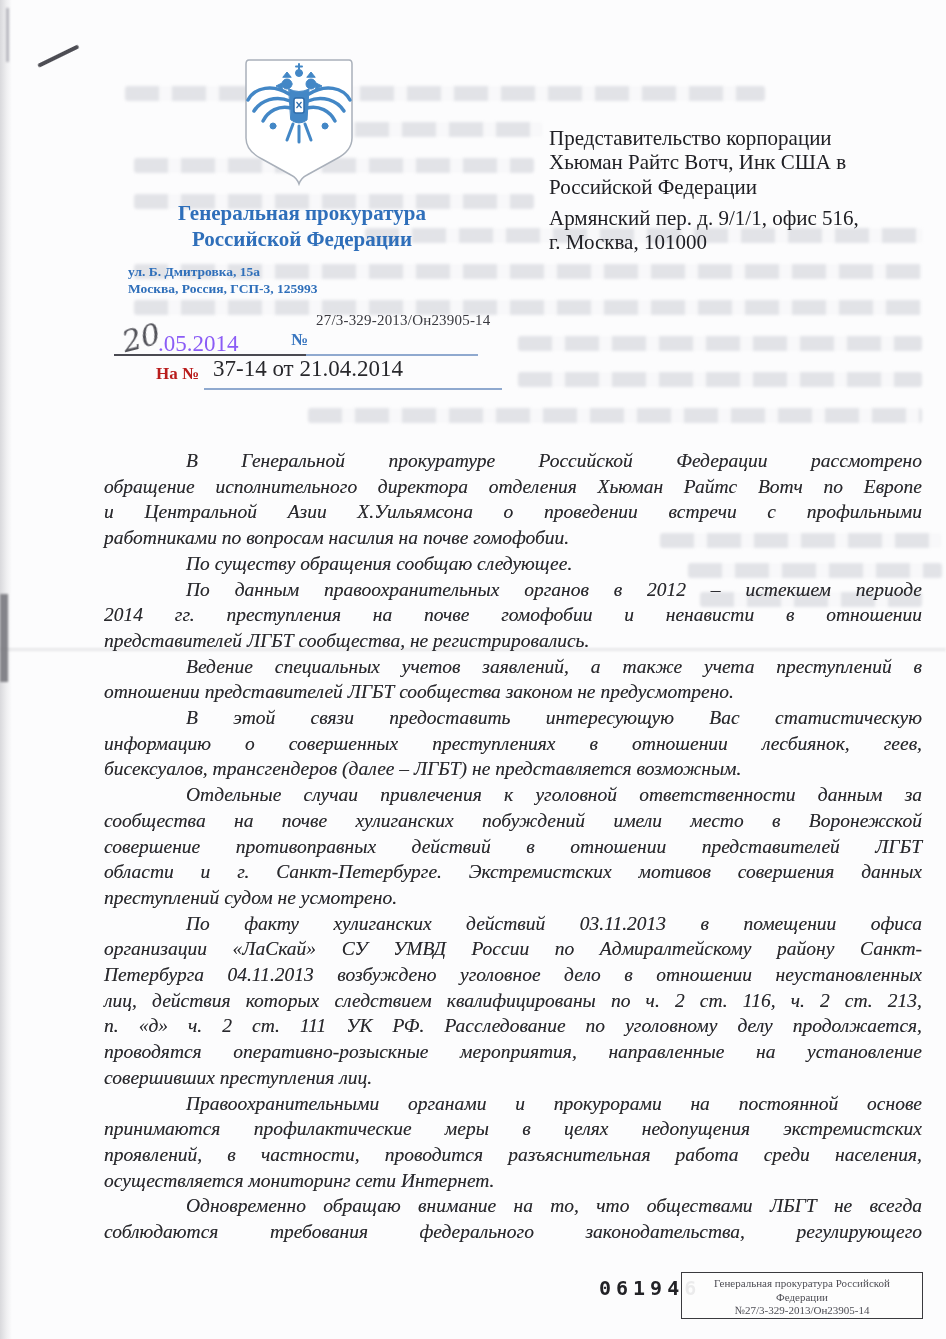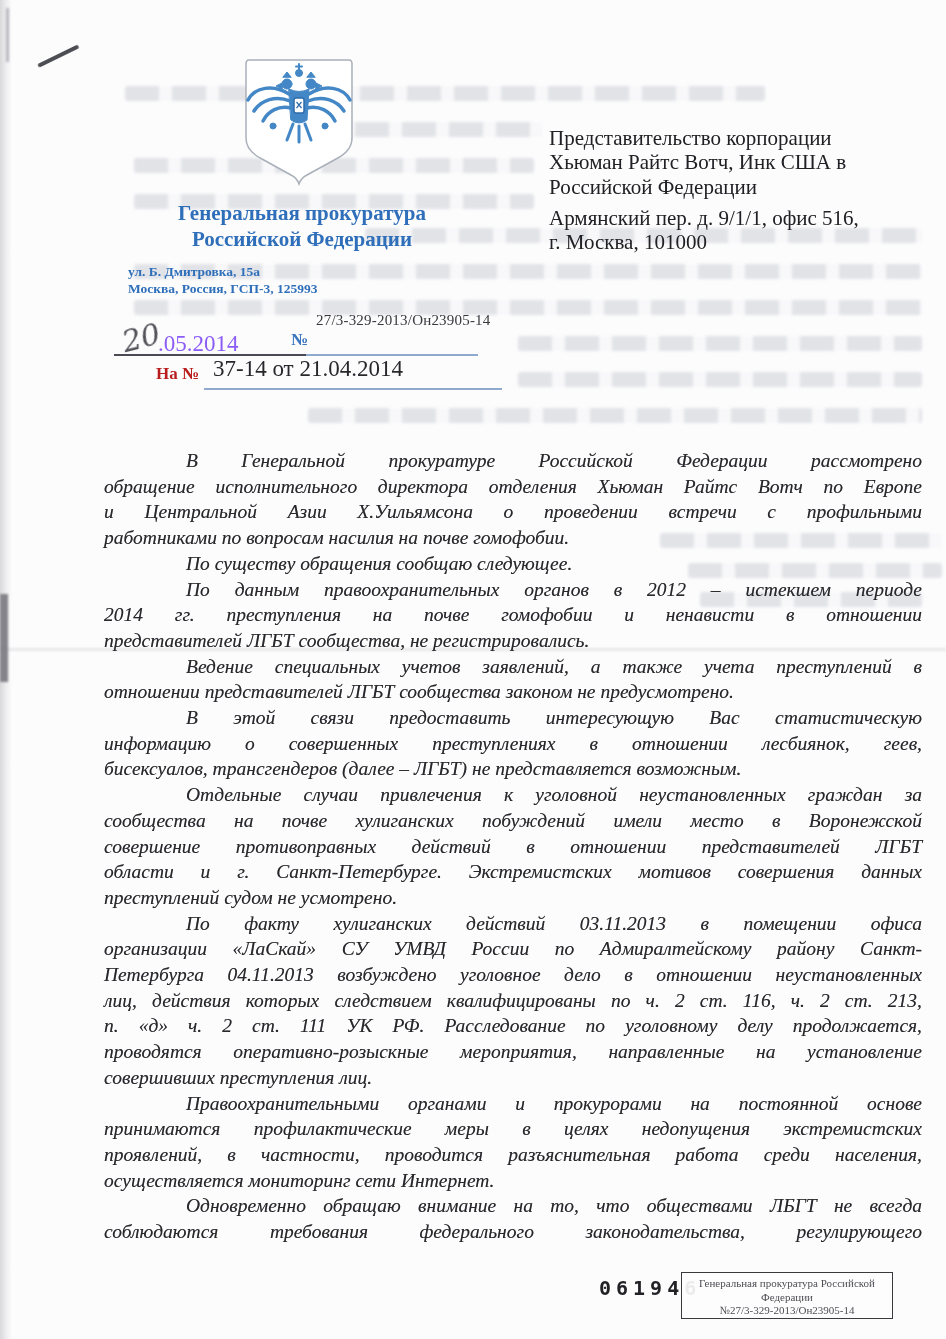--- a/index.html
+++ b/index.html
@@ -56,21 +56,21 @@
   .letter-body{left:104px;top:448px;width:818px;font-size:19.5px;line-height:25.7px;
     color:#28282c;text-shadow:0 0 0.4px rgba(40,40,45,0.45);font-style:italic;}
   .bline{text-align:justify;text-align-last:justify;-moz-text-align-last:justify;white-space:normal;}
   .bline.end{text-align-last:left;-moz-text-align-last:left;}
   .bline.ind{text-indent:82px;}
 
   
   .ap-label{left:517px;top:1336px;font-size:21px;font-weight:bold;color:#1e1e22;text-decoration:underline;}
   .ap-number{left:599px;top:1276px;font-family:"DejaVu Sans Mono",monospace;font-weight:bold;
     font-size:20px;letter-spacing:5px;color:#222226;}
-  .stamp-box{left:681px;top:1272px;width:212px;height:47px;border:1.5px solid #3a3a3e;
+  .stamp-box{left:681px;top:1272px;width:242px;height:47px;border:1.5px solid #3a3a3e;
     background:rgba(253,253,253,0.92);text-align:center;font-size:11px;line-height:13.5px;
     color:#4e4e55;padding-top:4px;box-sizing:border-box;}
 </style>
 </head>
 <body>
 
 <div class="page">
 
   <div class="abs scan-left-band"></div>
   <div class="abs scan-left-dark"></div>
@@ -164,21 +164,21 @@
       <div class="bline end">работниками по вопросам насилия на почве гомофобии.</div>
       <div class="bline ind end">По существу обращения сообщаю следующее.</div>
       <div class="bline ind">По данным правоохранительных органов в 2012 – истекшем периоде</div>
       <div class="bline">2014 гг. преступления на почве гомофобии и ненависти в отношении</div>
       <div class="bline end">представителей ЛГБТ сообщества, не регистрировались.</div>
       <div class="bline ind">Ведение специальных учетов заявлений, а также учета преступлений в</div>
       <div class="bline end">отношении представителей ЛГБТ сообщества законом не предусмотрено.</div>
       <div class="bline ind">В этой связи предоставить интересующую Вас статистическую</div>
       <div class="bline">информацию о совершенных преступлениях в отношении лесбиянок, геев,</div>
       <div class="bline end">бисексуалов, трансгендеров (далее – ЛГБТ) не представляется возможным.</div>
-      <div class="bline ind">Отдельные случаи привлечения к уголовной неустановленных граждан за</div>
+      <div class="bline ind">Отдельные случаи привлечения к уголовной ответственности данным за</div>
       <div class="bline">сообщества на почве хулиганских побуждений имели место в Воронежской</div>
       <div class="bline">совершение противоправных действий в отношении представителей ЛГБТ</div>
       <div class="bline">области и г. Санкт-Петербурге. Экстремистских мотивов совершения данных</div>
       <div class="bline end">преступлений судом не усмотрено.</div>
       <div class="bline ind">По факту хулиганских действий 03.11.2013 в помещении офиса</div>
       <div class="bline">организации «ЛаСкай» СУ УМВД России по Адмиралтейскому району Санкт-</div>
       <div class="bline">Петербурга 04.11.2013 возбуждено уголовное дело в отношении неустановленных</div>
       <div class="bline">лиц, действия которых следствием квалифицированы по ч. 2 ст. 116, ч. 2 ст. 213,</div>
       <div class="bline">п. «д» ч. 2 ст. 111 УК РФ. Расследование по уголовному делу продолжается,</div>
       <div class="bline">проводятся оперативно-розыскные мероприятия, направленные на установление</div>

